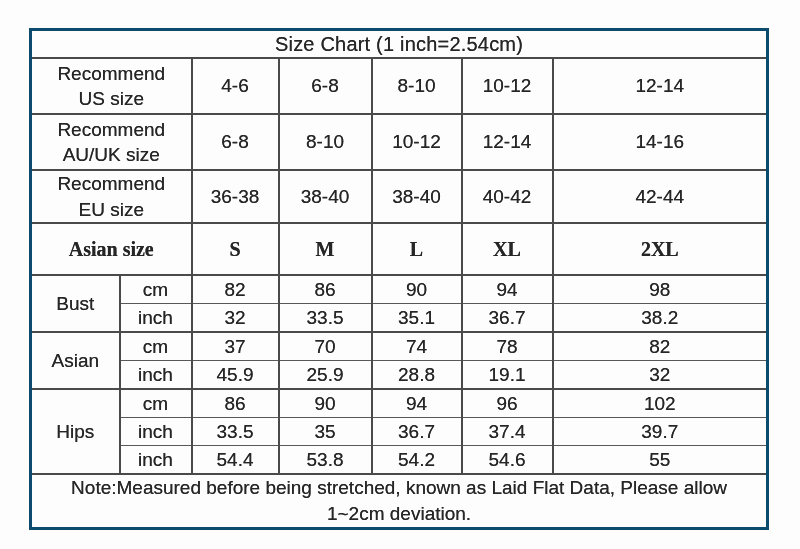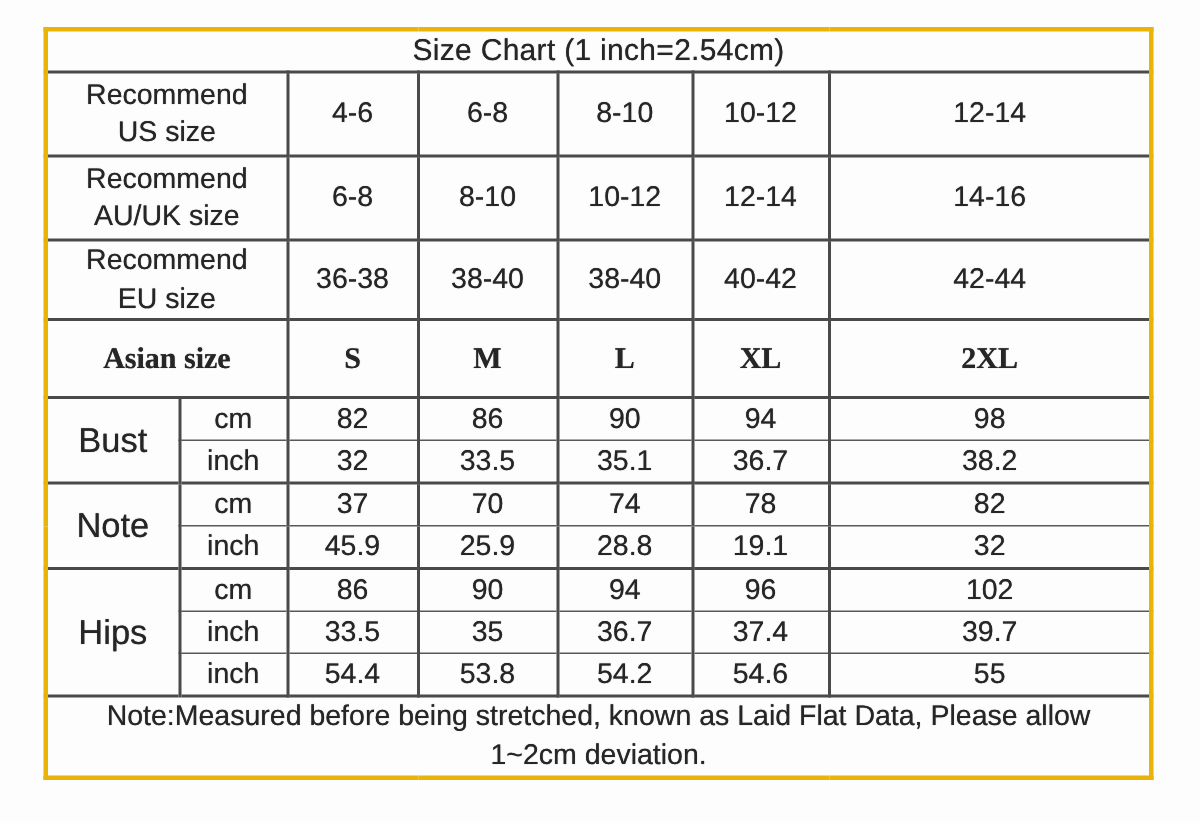--- a/index.html
+++ b/index.html
@@ -12,27 +12,27 @@
   }
   .stage {
     position: relative;
     width: 800px;
     height: 549px;
     background: #fdfdfd;
   }
   table.size-chart {
     position: absolute;
     left: 29px;
-    top: 18px;
+    top: 28px;
     width: 737px;
     border-collapse: collapse;
     table-layout: fixed;
     color: #262626;
     filter: blur(0.3px);
-    border: 3px solid #eab308;
+    border: 3px solid #0c4a6e;
   }
   td {
     border: 2px solid #4a4a4a;
     text-align: center;
     vertical-align: middle;
     padding: 0;
     font-size: 19px;
     text-shadow: 0 0 0.5px rgba(40,40,40,0.85);
     overflow: hidden;
   }
@@ -53,21 +53,21 @@
   tr.r-note td {
     height: 52px;
     line-height: 1.35;
   }
   td.lbl {
     white-space: pre-line;
     line-height: 1.32;
   }
   tr.thin-bottom td { border-bottom: 1px solid #585858; }
   tr.thin-top td { border-top: 1px solid #585858; }
-  td.side-label { font-size: 23px; border-radius: 22px; }
+  td.side-label { font-size: 19px; border-radius: 22px; }
   .misspell {
     text-decoration-style: wavy;
     text-decoration-color: #e86a6a;
     text-decoration-thickness: 1px;
     text-underline-offset: 3px;
   }
 </style>
 </head>
 <body>
 
@@ -139,21 +139,21 @@
     <tr class="r-meas thin-top">
       <td>inch</td>
       <td>32</td>
       <td>33.5</td>
       <td>35.1</td>
       <td>36.7</td>
       <td>38.2</td>
     </tr>
 
     <tr class="r-meas thin-bottom">
-      <td rowspan="2" class="side-label">Note</td>
+      <td rowspan="2" class="side-label">Asian</td>
       <td>cm</td>
       <td>37</td>
       <td>70</td>
       <td>74</td>
       <td>78</td>
       <td>82</td>
     </tr>
     <tr class="r-meas thin-top">
       <td>inch</td>
       <td>45.9</td>

